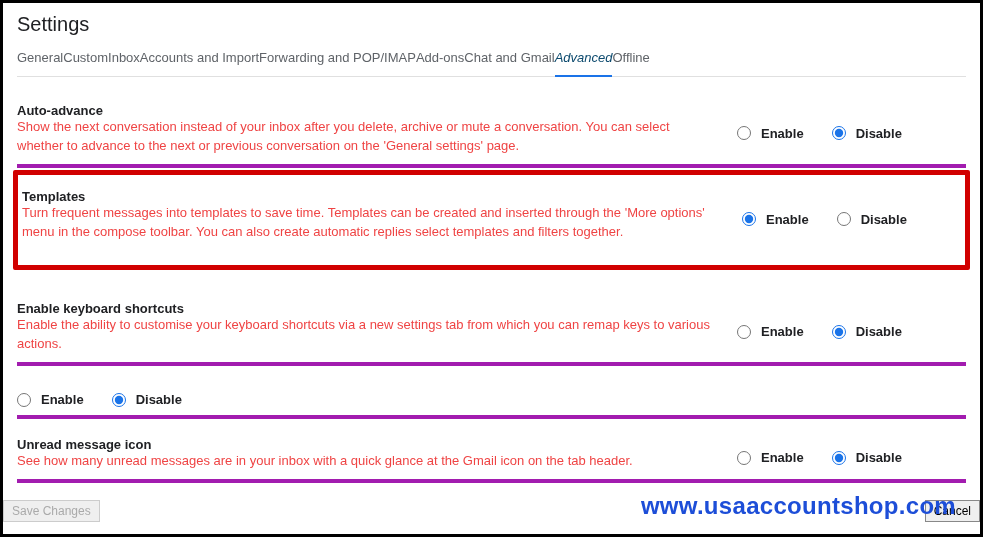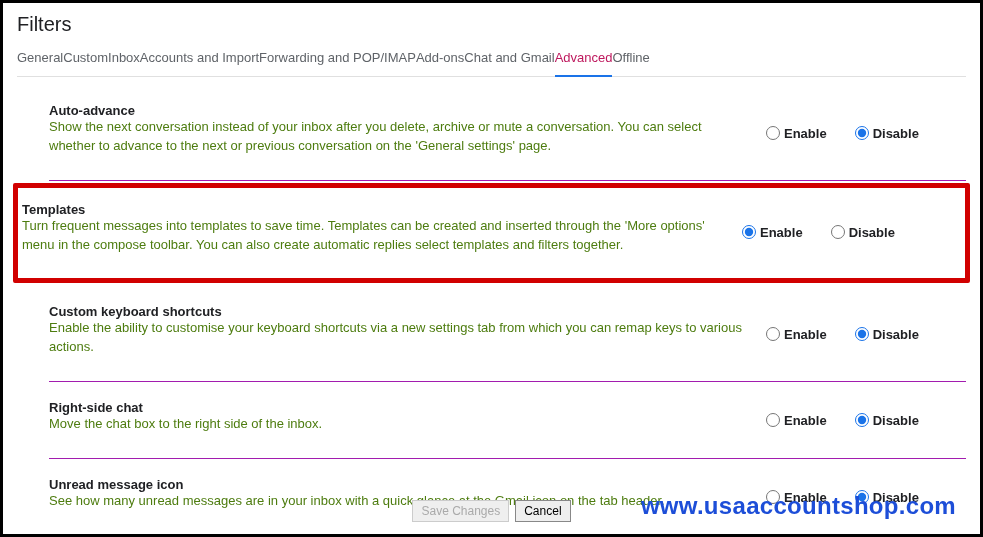--- a/index.html
+++ b/index.html
@@ -27,81 +27,82 @@
     padding-bottom: 0;
   }
   .tab {
     font-size: 13px;
     color: #5f6368;
     padding: 4px 0 10px 0;
     cursor: pointer;
     white-space: nowrap;
   }
   .tab.active {
-    color: #be185d;
+    color: #0c4a6e;
     border-bottom: 2px solid #1a73e8;
     margin-bottom: -1px;
+    font-style: italic;
   }
   .settings-body { margin-top: 8px; }
   .setting-row {
     display: flex;
-    border-bottom: 1px solid #a21caf;
-    padding: 18px 0 24px 0;
+    border-bottom: 4px solid #a21caf;
+    padding: 18px 0 8px 0;
     position: relative;
-    margin-left: 32px;
   }
   .setting-row.highlighted {
     border: 5px solid #d10000;
     border-radius: 2px;
-    margin: 2px -4px 3px -4px;
+    margin: 2px -4px 13px -4px;
     padding: 14px 4px 24px 4px;
   }
   .setting-text {
     flex: 1 1 auto;
     padding-right: 20px;
     max-width: 720px;
   }
   .setting-title {
     font-weight: 700;
     font-size: 13px;
     color: #202124;
   }
   .setting-desc {
     font-size: 13px;
-    color: #4d7c0f;
+    color: #ef4444;
     line-height: 1.45;
   }
   .radio-group {
     display: flex;
     align-items: center;
     gap: 28px;
     min-width: 200px;
     padding-top: 8px;
   }
   .radio-option {
     display: flex;
-    gap: 4px;
+    align-items: center;
+    gap: 10px;
     font-size: 13px;
     font-weight: 700;
     color: #202124;
     cursor: pointer;
   }
   .radio-option input[type="radio"] {
     width: 14px;
     height: 14px;
     accent-color: #1a73e8;
     cursor: pointer;
   }
   .footer-buttons {
     position: absolute;
     bottom: 12px;
     left: 0;
     width: 100%;
     display: flex;
-    justify-content: center;
+    justify-content: space-between;
     gap: 6px;
   }
   .btn {
     font-family: Arial, sans-serif;
     font-size: 12px;
     padding: 3px 8px;
     border: 1px solid #888;
     background: #efefef;
     cursor: pointer;
   }
@@ -117,21 +118,21 @@
     font-size: 24px;
     font-weight: 700;
     color: #1d4ed8;
     letter-spacing: 0.3px;
   }
 </style>
 </head>
 <body>
 
 <div class="container">
-  <div class="page-title">Filters</div>
+  <div class="page-title">Settings</div>
 
   <div class="tabs" id="tabs-bar">
       <div class="tab">General</div>
       <div class="tab">Custom</div>
       <div class="tab">Inbox</div>
       <div class="tab">Accounts and Import</div>
       <div class="tab">Forwarding and POP/IMAP</div>
       <div class="tab">Add-ons</div>
       <div class="tab">Chat and Gmail</div>
       <div class="tab active">Advanced</div>
@@ -159,34 +160,33 @@
             <input type="radio" name="opt-templates" checked="" style="">
             <span>Enable</span>
           </label>
           <label class="radio-option">
             <input type="radio" name="opt-templates" style="">
             <span>Disable</span>
           </label>
         </div>
       </div>
       <div class="setting-row">
-        <div class="setting-text"><span class="setting-title">Custom keyboard shortcuts</span><br><span class="setting-desc">Enable the ability to customise your keyboard shortcuts via a new settings tab from which you can remap keys to various actions.</span></div>
+        <div class="setting-text"><span class="setting-title">Enable keyboard shortcuts</span><br><span class="setting-desc">Enable the ability to customise your keyboard shortcuts via a new settings tab from which you can remap keys to various actions.</span></div>
         <div class="radio-group">
           <label class="radio-option">
             <input type="radio" name="opt-custom-keyboard-shortcuts" style="">
             <span>Enable</span>
           </label>
           <label class="radio-option">
             <input type="radio" name="opt-custom-keyboard-shortcuts" checked="" style="">
             <span>Disable</span>
           </label>
         </div>
       </div>
       <div class="setting-row">
-        <div class="setting-text"><span class="setting-title">Right-side chat</span><br><span class="setting-desc">Move the chat box to the right side of the inbox.</span></div>
         <div class="radio-group">
           <label class="radio-option">
             <input type="radio" name="opt-right-side-chat" style="">
             <span>Enable</span>
           </label>
           <label class="radio-option">
             <input type="radio" name="opt-right-side-chat" checked="" style="">
             <span>Disable</span>
           </label>
         </div>

